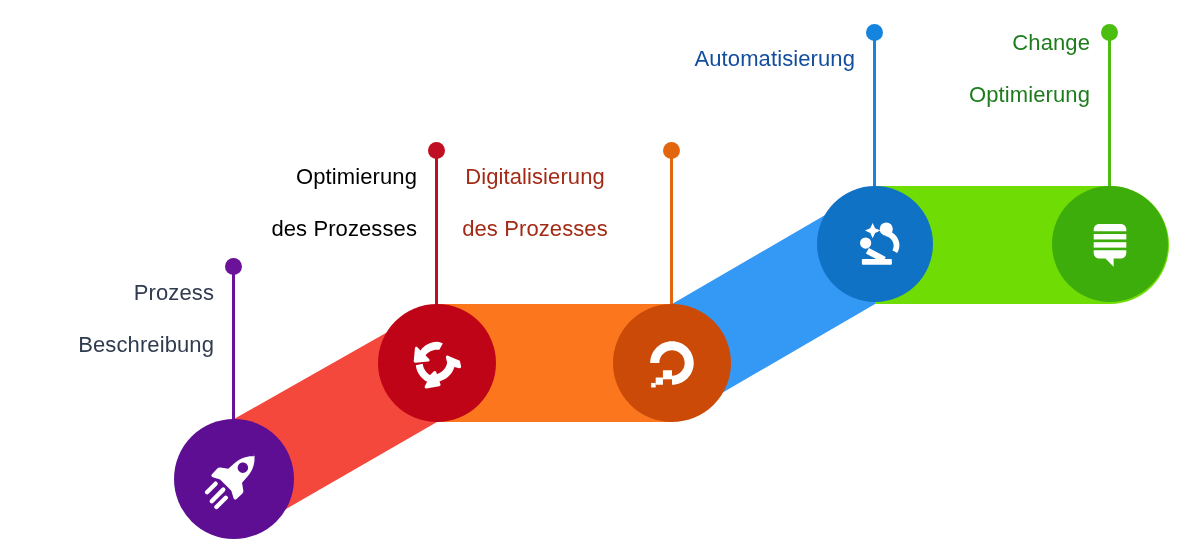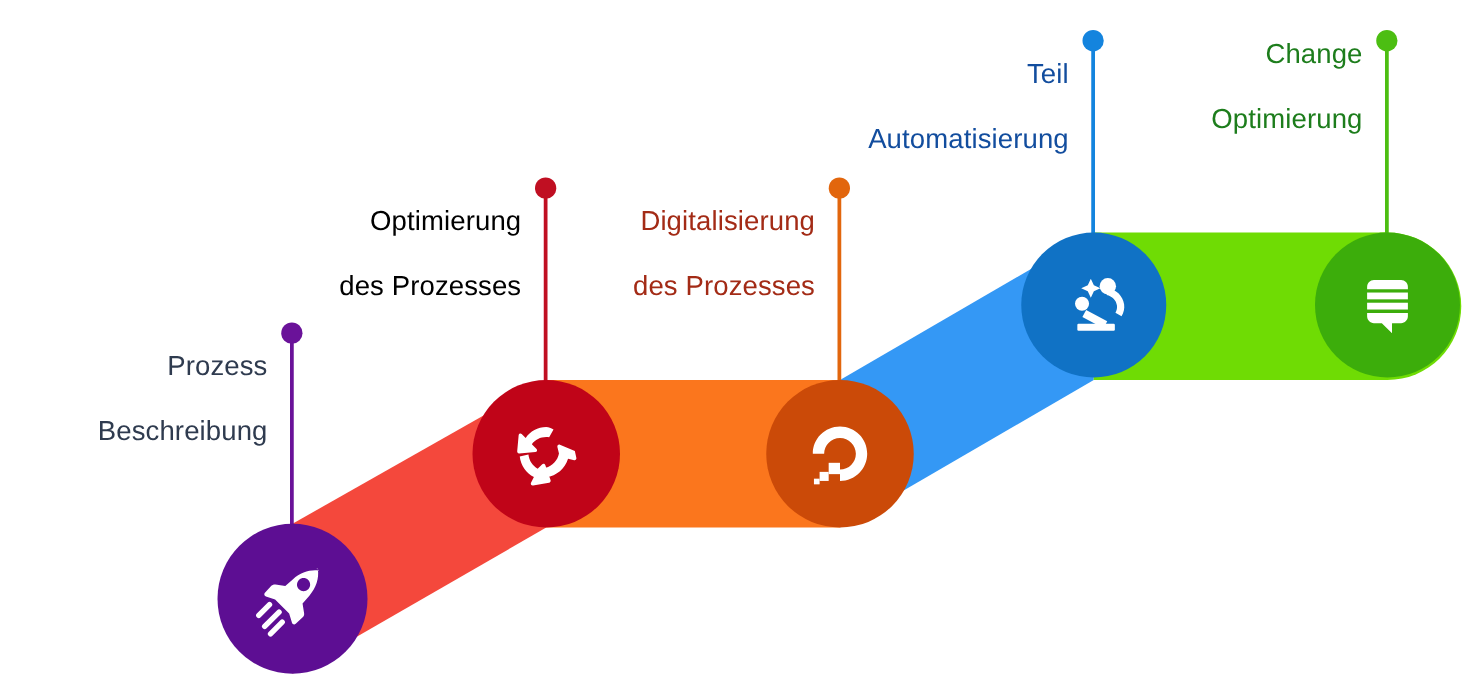--- a/index.html
+++ b/index.html
@@ -97,39 +97,38 @@
       <g fill="#ffffff">
         <path d="M32 10c-7.0 0-13.3 3.6-17.0 9.0l-3.3-3.3c-.9-.9-2.4-.3-2.5 1.0L8.0 30.0c-.1 1.0.7 1.8 1.7 1.7l13.3-1.2c1.3-.1 1.9-1.6 1.0-2.5l-3.9-3.9c2.7-3.6 7.0-5.9 11.9-5.9.8 0 1.6.1 2.4.2l3.6-6.5C35.9 10.8 34 10 32 10z"></path>
         <path d="M55.6 29.7l-12.3-5.2c-1.2-.5-2.4.6-2.1 1.9l1.3 5.4c-1.1 5.7-5.4 10.3-11.0 11.8-.8.2-1.6.3-2.4.4l-1.6 7.3c1.5.2 3.0.2 4.5 0 8.6-1.0 15.6-7.2 18.0-15.2l5.0 1.2c1.3.3 2.3-1.0 1.8-2.2l-1.2-5.4z"></path>
         <path d="M24.9 44.4c-4.2-2.4-7.1-6.7-7.6-11.7l-7.2 1.6c.9 7.4 5.4 13.7 11.7 17.0l-2.4 4.6c-.6 1.2.4 2.5 1.7 2.3l13.2-2.2c1.0-.2 1.6-1.2 1.3-2.1l-4.4-12.6c-.4-1.2-2.0-1.5-2.7-.4l-3.6 3.5z"></path>
       </g>
     </svg>
   </div>
 
   <div class="stem" style="left:670px; top:156px; height:208px; background:#e2660d;"></div>
   <div class="dot" style="left:663px; top:142px; background:#e2660d;"></div>
-  <div class="callout" style="left:418px; top:138px; width:234px; color:#a32b16;">
+  <div class="callout" style="left:418px; top:138px; width:234px; color:#a32b16;text-align:center;">
     <span class="callout-line">Digitalisierung</span>
     <span class="callout-line">des Prozesses</span>
   </div>
   <div class="node" style="left:613px; top:304px; width:118px; height:118px; background:#cb4a08;">
     <svg width="58" height="58" viewBox="0 0 64 64">
       <g fill="#ffffff">
         <path d="M32 8C18.7 8 8 18.7 8 32h10c0-7.7 6.3-14 14-14s14 6.3 14 14-6.3 14-14 14V56c13.3 0 24-10.7 24-24S45.3 8 32 8z"></path>
         <rect x="22" y="40" width="10" height="10"></rect>
         <rect x="14" y="48" width="8" height="8"></rect>
         <rect x="9" y="54" width="5" height="5"></rect>
       </g>
     </svg>
   </div>
 
   <div class="stem" style="left:873px; top:38px; height:208px; background:#1484de;"></div>
   <div class="dot" style="left:866px; top:24px; background:#1484de;"></div>
   <div class="callout" style="left:621px; top:20px; width:234px; color:#124d9e;">
-    <span class="callout-line">Teil</span>
     <span class="callout-line">Automatisierung</span>
   </div>
   <div class="node" style="left:817px; top:186px; width:116px; height:116px; background:#1072c5;">
     <svg width="60" height="60" viewBox="0 0 64 64">
       <g fill="#ffffff">
         <circle cx="44" cy="16" r="7"></circle>
         <circle cx="22" cy="31" r="6"></circle>
         <path d="M29.5 9.5l2.6 5.6 5.6 2.6-5.6 2.6-2.6 5.6-2.6-5.6-5.6-2.6 5.6-2.6z"></path>
         <path d="M43.0 23.5c4.8 1.0 8.2 4.5 8.8 9.0.3 2.2-.2 4.3-1.3 6.1l5.2 3.1c1.9-3.1 2.7-6.8 2.2-10.4-1.0-7.1-6.6-12.6-13.9-13.9z"></path>
         <path d="M25.5 36.2l18.0 9.6-3.2 6.0-18.0-9.6z"></path>

